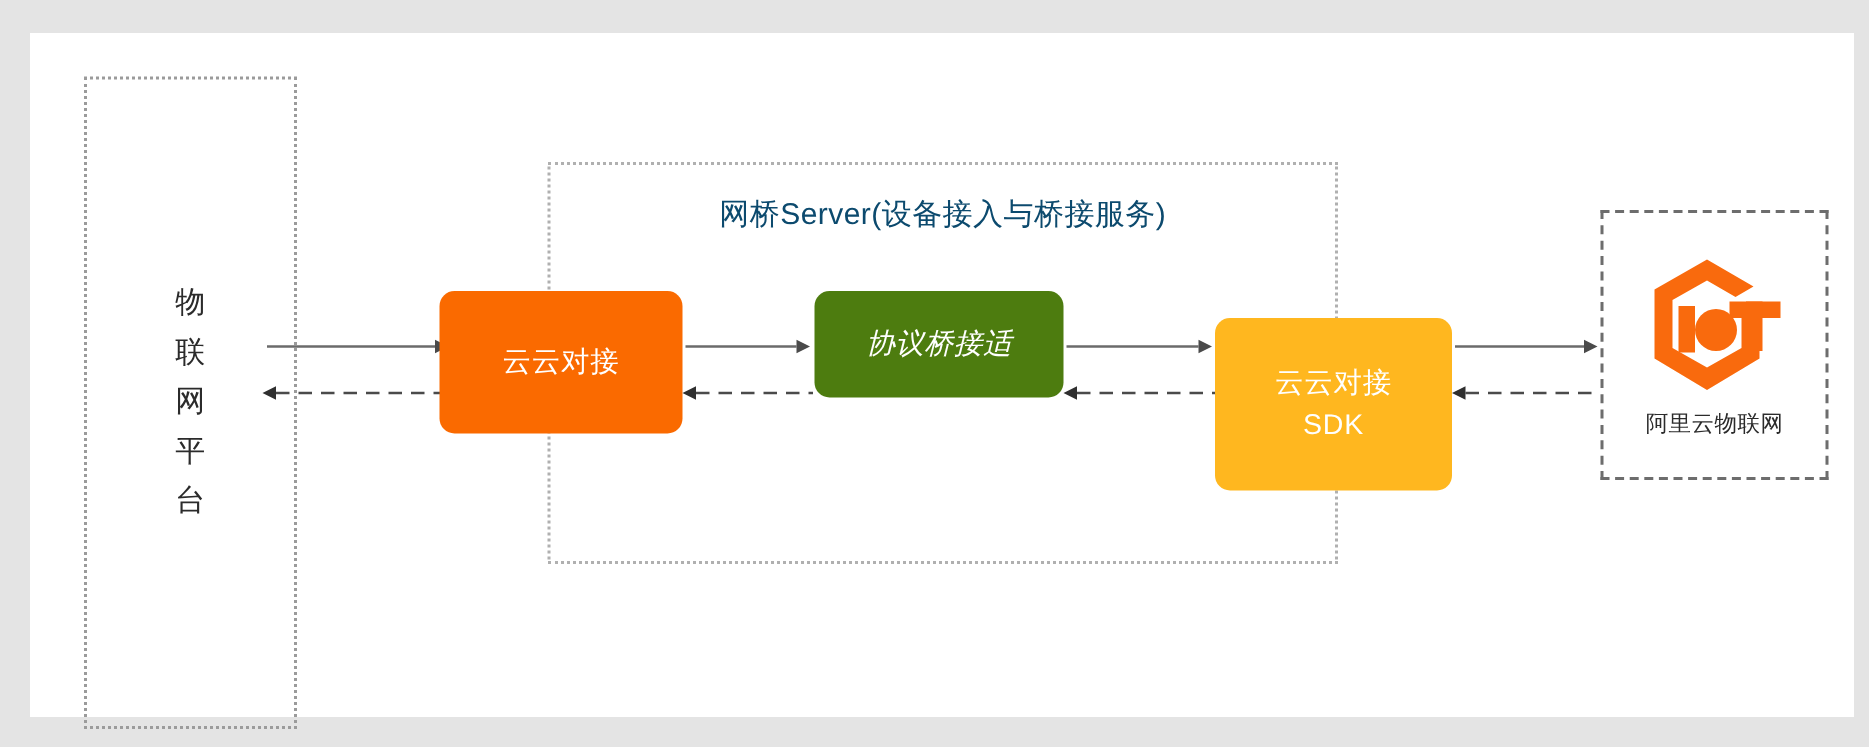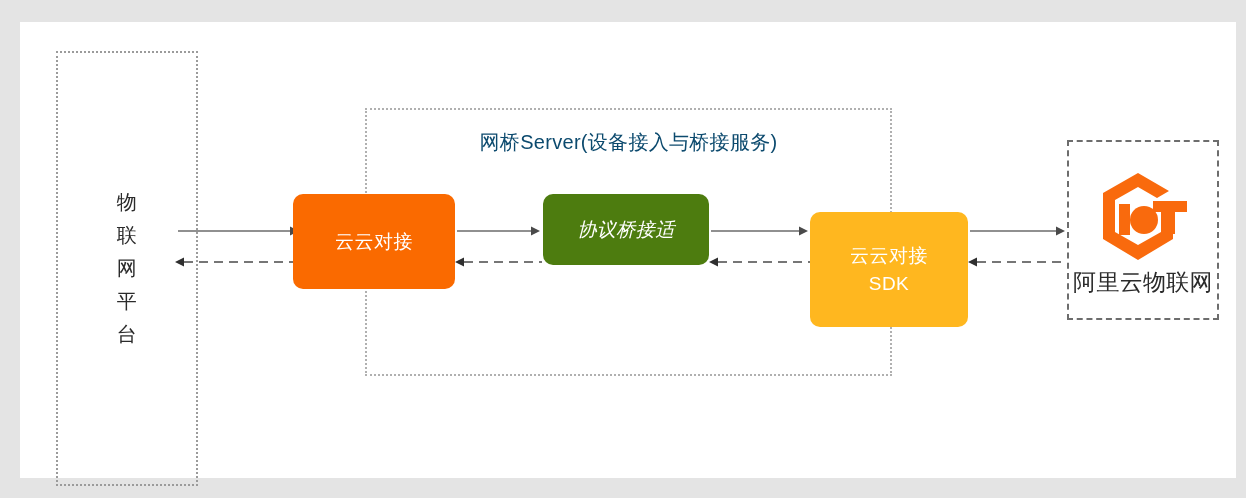--- a/index.html
+++ b/index.html
@@ -109,21 +109,21 @@
     box-sizing: border-box;
     display: flex;
     flex-direction: column;
     align-items: center;
     justify-content: center;
     padding-top: 4px;
   }
   #iot-logo { width: 104px; height: 96px; display: block; }
   #right-label {
     margin-top: 4px;
-    font-size: 23px;
+    font-size: 15px;
     line-height: 25px;
     color: #2b2b2b;
     text-align: left;
     letter-spacing: 0.3px;
   }
   #right-label span { display: block; }
 
   
   .conn { position: absolute; height: 12px; }
   .conn svg { display: block; overflow: visible; }

